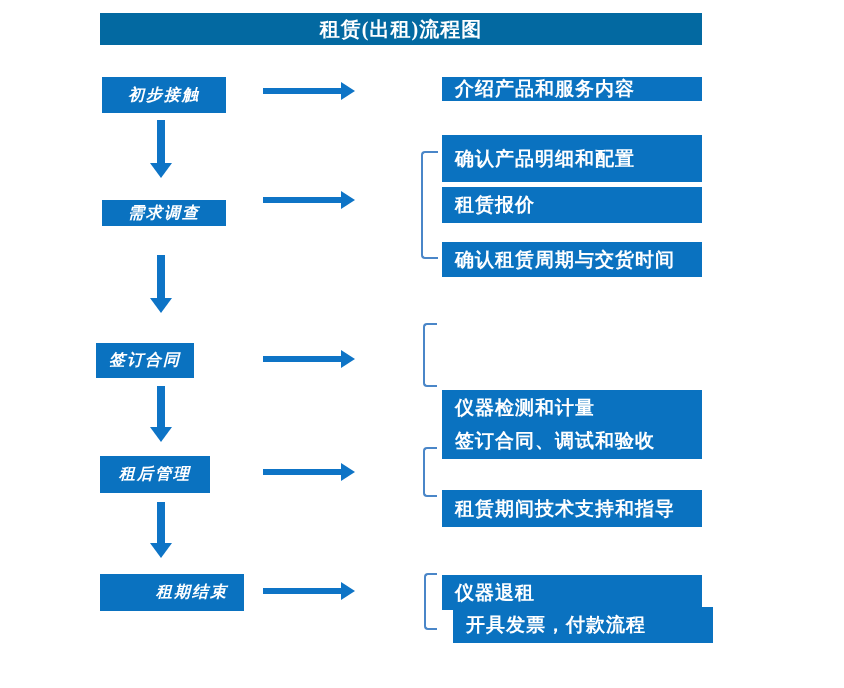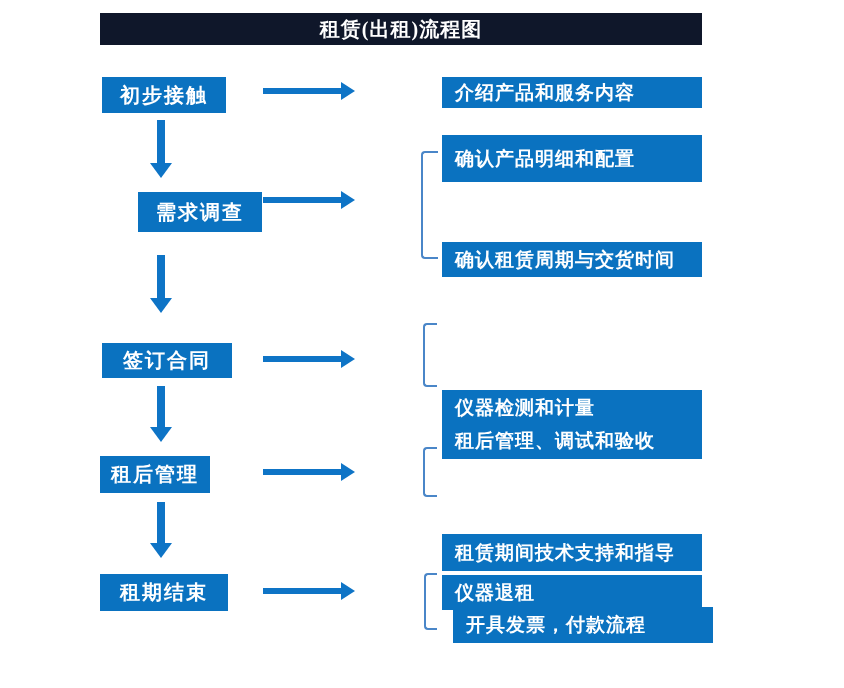--- a/index.html
+++ b/index.html
@@ -14,41 +14,42 @@
     height: 688px;
     background: #ffffff;
     overflow: hidden;
   }
   .title-bar {
     position: absolute;
     left: 100px;
     top: 13px;
     width: 602px;
     height: 32px;
-    background: #0f172a;
+    background: #0369a1;
     color: #ffffff;
     font-size: 20px;
     font-weight: bold;
     display: flex;
     align-items: center;
     justify-content: center;
     letter-spacing: 1px;
   }
   .box {
     position: absolute;
     background: #0a72c0;
     color: #ffffff;
     font-weight: bold;
     display: flex;
     align-items: center;
   }
   .lbox {
     justify-content: center;
-    font-size: 20px;
+    font-size: 16px;
     letter-spacing: 2px;
+    font-style: italic;
   }
   .rbox {
     left: 442px;
     width: 260px;
     justify-content: flex-start;
     padding-left: 13px;
     box-sizing: border-box;
     font-size: 19px;
     letter-spacing: 1px;
   }
@@ -96,47 +97,48 @@
 </head>
 <body>
 
 <div class="canvas">
 
   <div class="title-bar">
     <span>租赁(出租)流程图</span>
   </div>
 
   <div class="box lbox" style="left:102px;top:77px;width:124px;height:36px;">初步接触</div>
-  <div class="box lbox" style="left:102px;top:192px;width:124px;height:40px;margin-left:36px;">需求调查</div>
-  <div class="box lbox" style="left:102px;top:343px;width:130px;height:35px;">签订合同</div>
+  <div class="box lbox" style="left:102px;top:200px;width:124px;height:26px;">需求调查</div>
+  <div class="box lbox" style="left:96px;top:343px;width:98px;height:35px;">签订合同</div>
   <div class="box lbox" style="left:100px;top:456px;width:110px;height:37px;text-align:center;">租后管理</div>
-  <div class="box lbox" style="left:100px;top:574px;width:128px;height:37px;">租期结束</div>
+  <div class="box lbox" style="left:100px;top:574px;width:104px;height:37px;padding-left:40px;">租期结束</div>
 
   <div class="v-arrow" style="left:157px;top:120px;height:43px;"></div>
   <div class="v-arrow" style="left:157px;top:255px;height:43px;"></div>
   <div class="v-arrow" style="left:157px;top:386px;height:41px;"></div>
   <div class="v-arrow" style="left:157px;top:502px;height:41px;"></div>
 
   <div class="h-arrow" style="left:263px;top:88px;"></div>
   <div class="h-arrow" style="left:263px;top:197px;"></div>
   <div class="h-arrow" style="left:263px;top:356px;"></div>
   <div class="h-arrow" style="left:263px;top:469px;"></div>
   <div class="h-arrow" style="left:263px;top:588px;"></div>
 
   <div class="bracket" style="left:421px;top:151px;width:17px;height:108px;"></div>
   <div class="bracket" style="left:423px;top:323px;width:14px;height:64px;"></div>
   <div class="bracket" style="left:423px;top:447px;width:14px;height:50px;"></div>
   <div class="bracket" style="left:424px;top:573px;width:13px;height:57px;"></div>
 
-  <div class="box rbox" style="top:77px;height:31px;">介绍产品和服务内容</div>
+  <div class="box rbox" style="top:77px;height:24px;">介绍产品和服务内容</div>
 
   <div class="box rbox" style="top:135px;height:47px;">确认产品明细和配置</div>
+  <div class="box rbox" style="top:187px;height:36px;">租赁报价</div>
   <div class="box rbox" style="top:242px;height:35px;">确认租赁周期与交货时间</div>
 
   <div class="box rbox" style="top:364px;height:35px;margin-top:26px;">仪器检测和计量</div>
 
-  <div class="box rbox" style="top:423px;height:36px;">租后管理、调试和验收</div>
-  <div class="box rbox" style="top:490px;height:37px;margin-top:44px;">租赁期间技术支持和指导</div>
+  <div class="box rbox" style="top:423px;height:36px;">签订合同、调试和验收</div>
+  <div class="box rbox" style="top:490px;height:37px;">租赁期间技术支持和指导</div>
 
   <div class="box rbox" style="top:559px;height:35px;margin-top:16px;">仪器退租</div>
   <div class="box rbox" style="top:607px;height:36px;margin-left:11px;">开具发票，付款流程</div>
 
 </div>
 
 </body></html>

